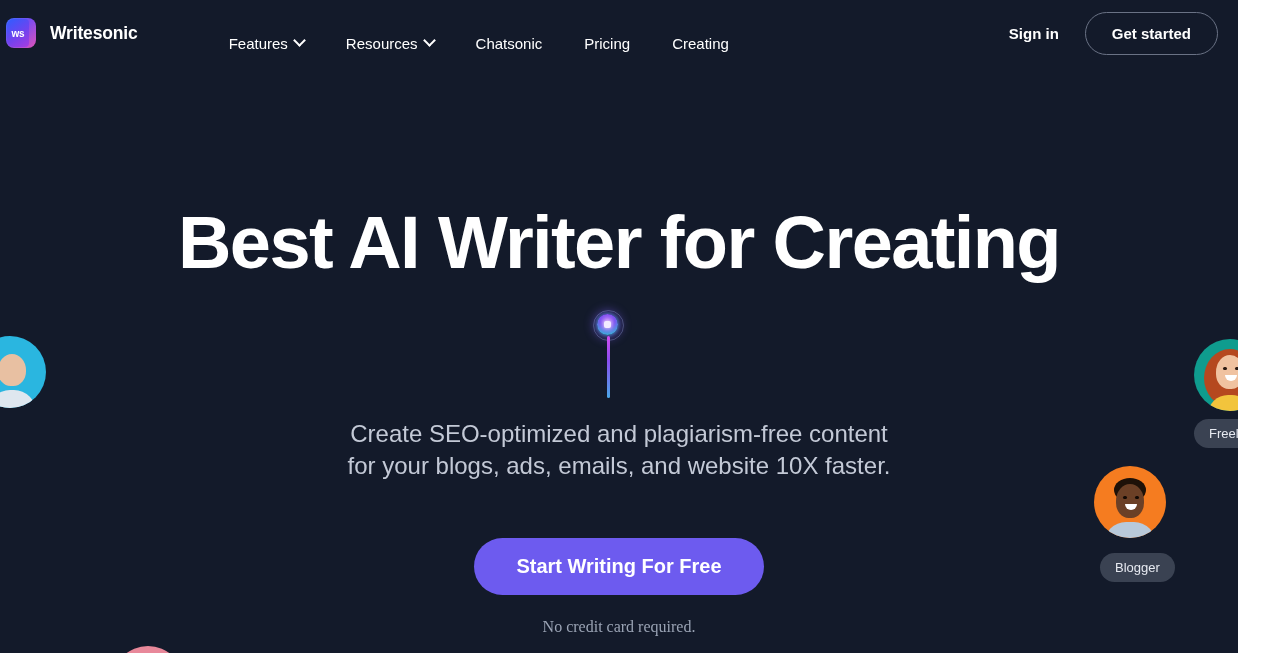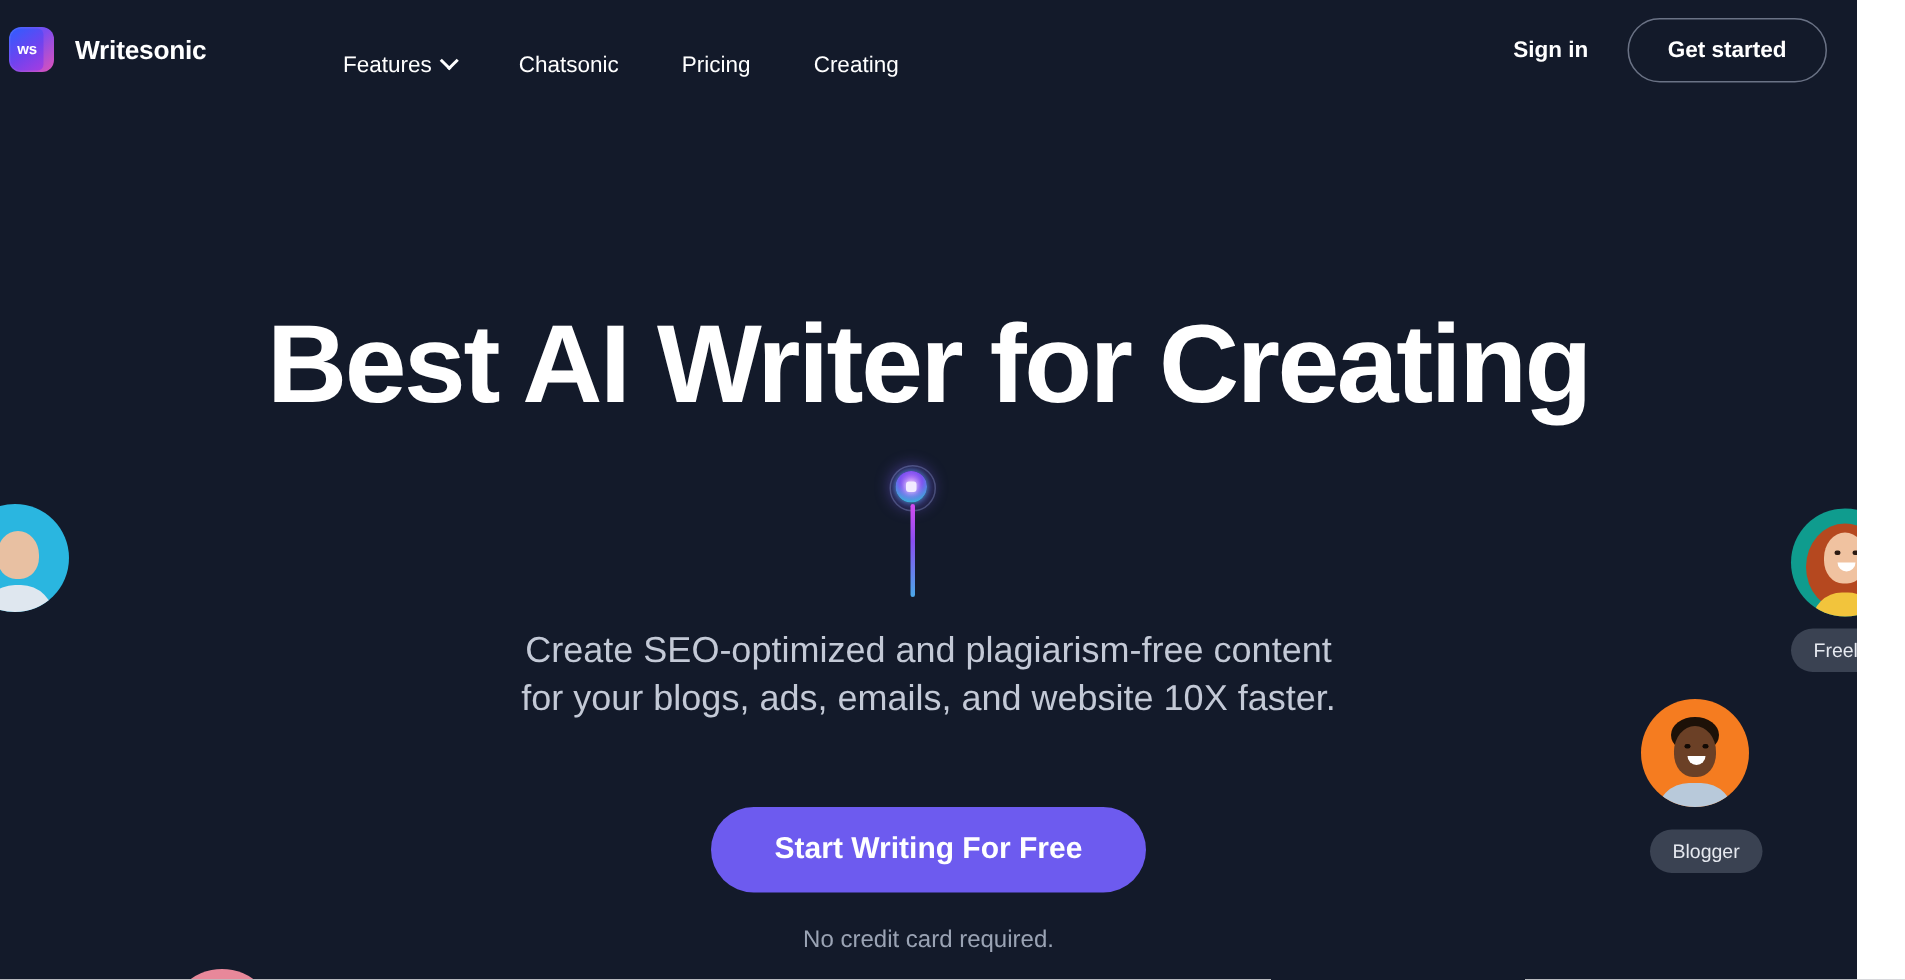--- a/index.html
+++ b/index.html
@@ -144,20 +144,21 @@
     border-radius:30px;
     padding:17px 42px;
     cursor:pointer;
     font-family:"Liberation Sans", sans-serif;
   }
   .no-card {
     position:absolute; top:618px; left:0; width:1238px;
     text-align:center;
     color:#9aa3b4;
     font-size:16px;
+    font-family:Liberation Serif, serif;
   }
 
   
   .cursor-group {
     position:absolute; left:597px; top:314px;
     z-index:20;
   }
   .cursor-orb {
     position:relative;
     width:21px; height:21px;
@@ -240,20 +241,24 @@
         </div>
         <div class="brand-name">Writesonic</div>
       </div>
 
       <nav class="nav">
         <div class="nav-item">
           <span>Features</span>
           <i class="chev"></i>
         </div>
         <div class="nav-item">
+          <span>Resources</span>
+          <i class="chev"></i>
+        </div>
+        <div class="nav-item">
           <span>Chatsonic</span>
         </div>
         <div class="nav-item">
           <span>Pricing</span>
         </div>
         <div class="nav-item">
           <span>Creating</span>
         </div>
       </nav>
 

